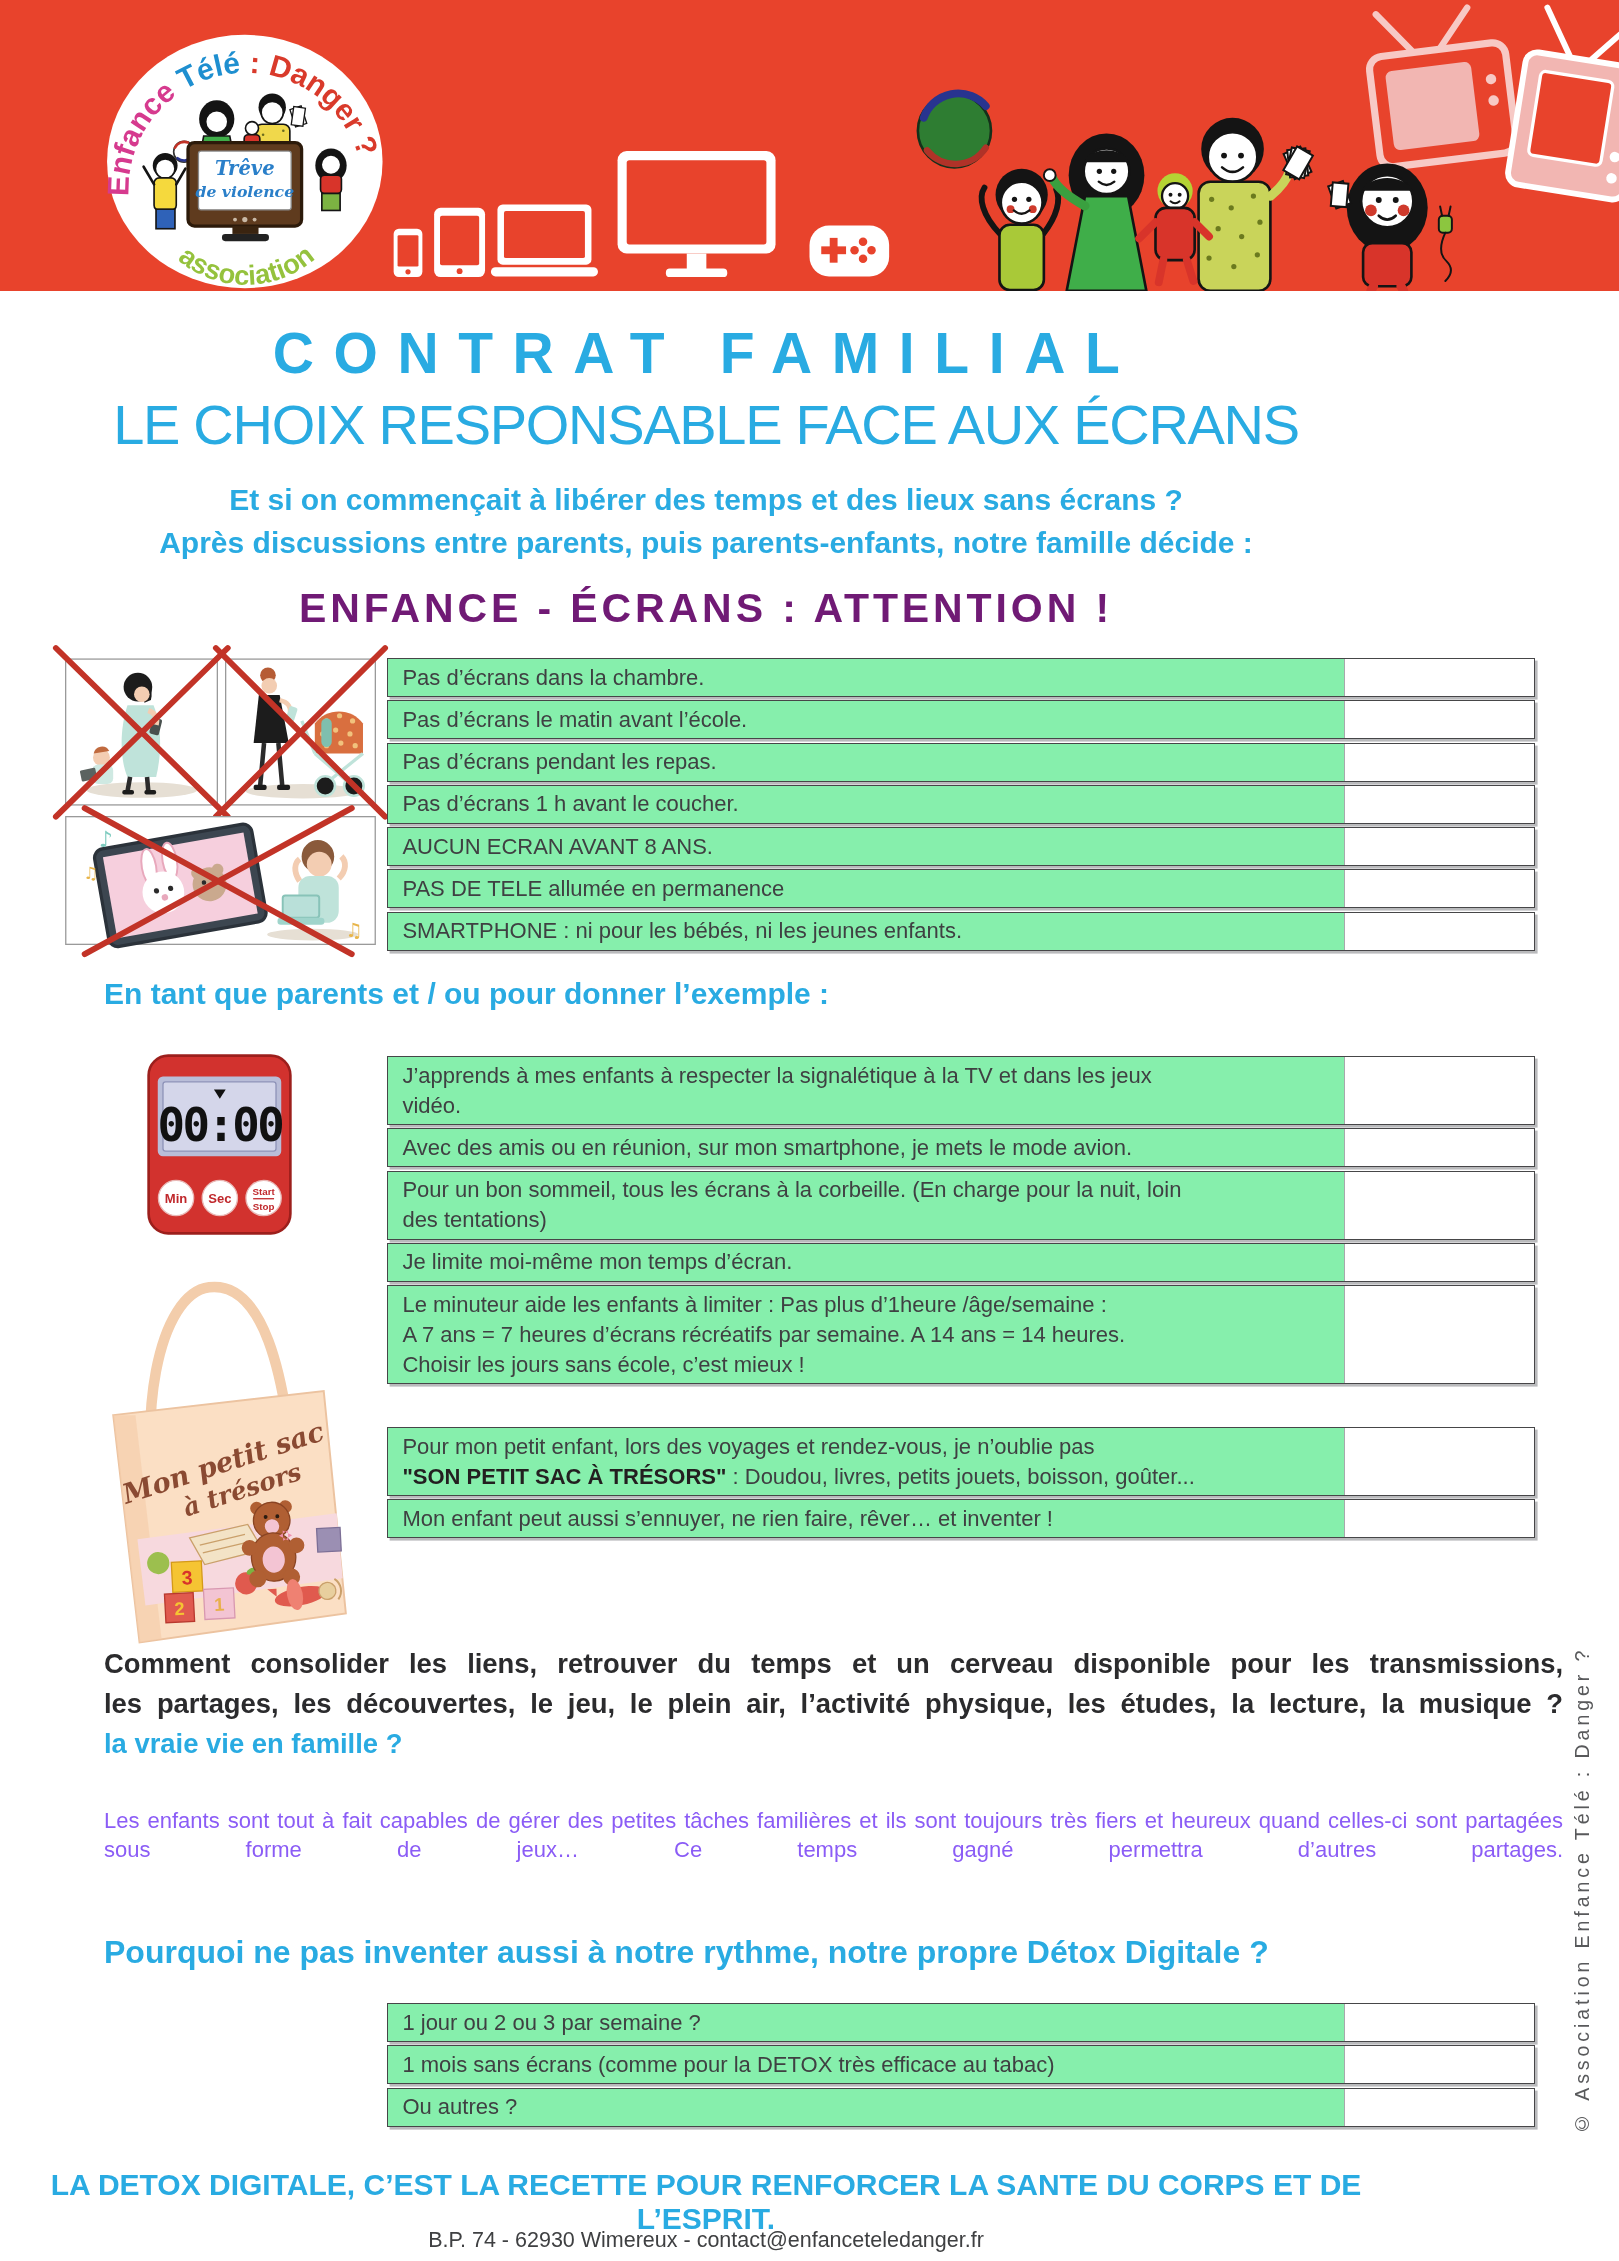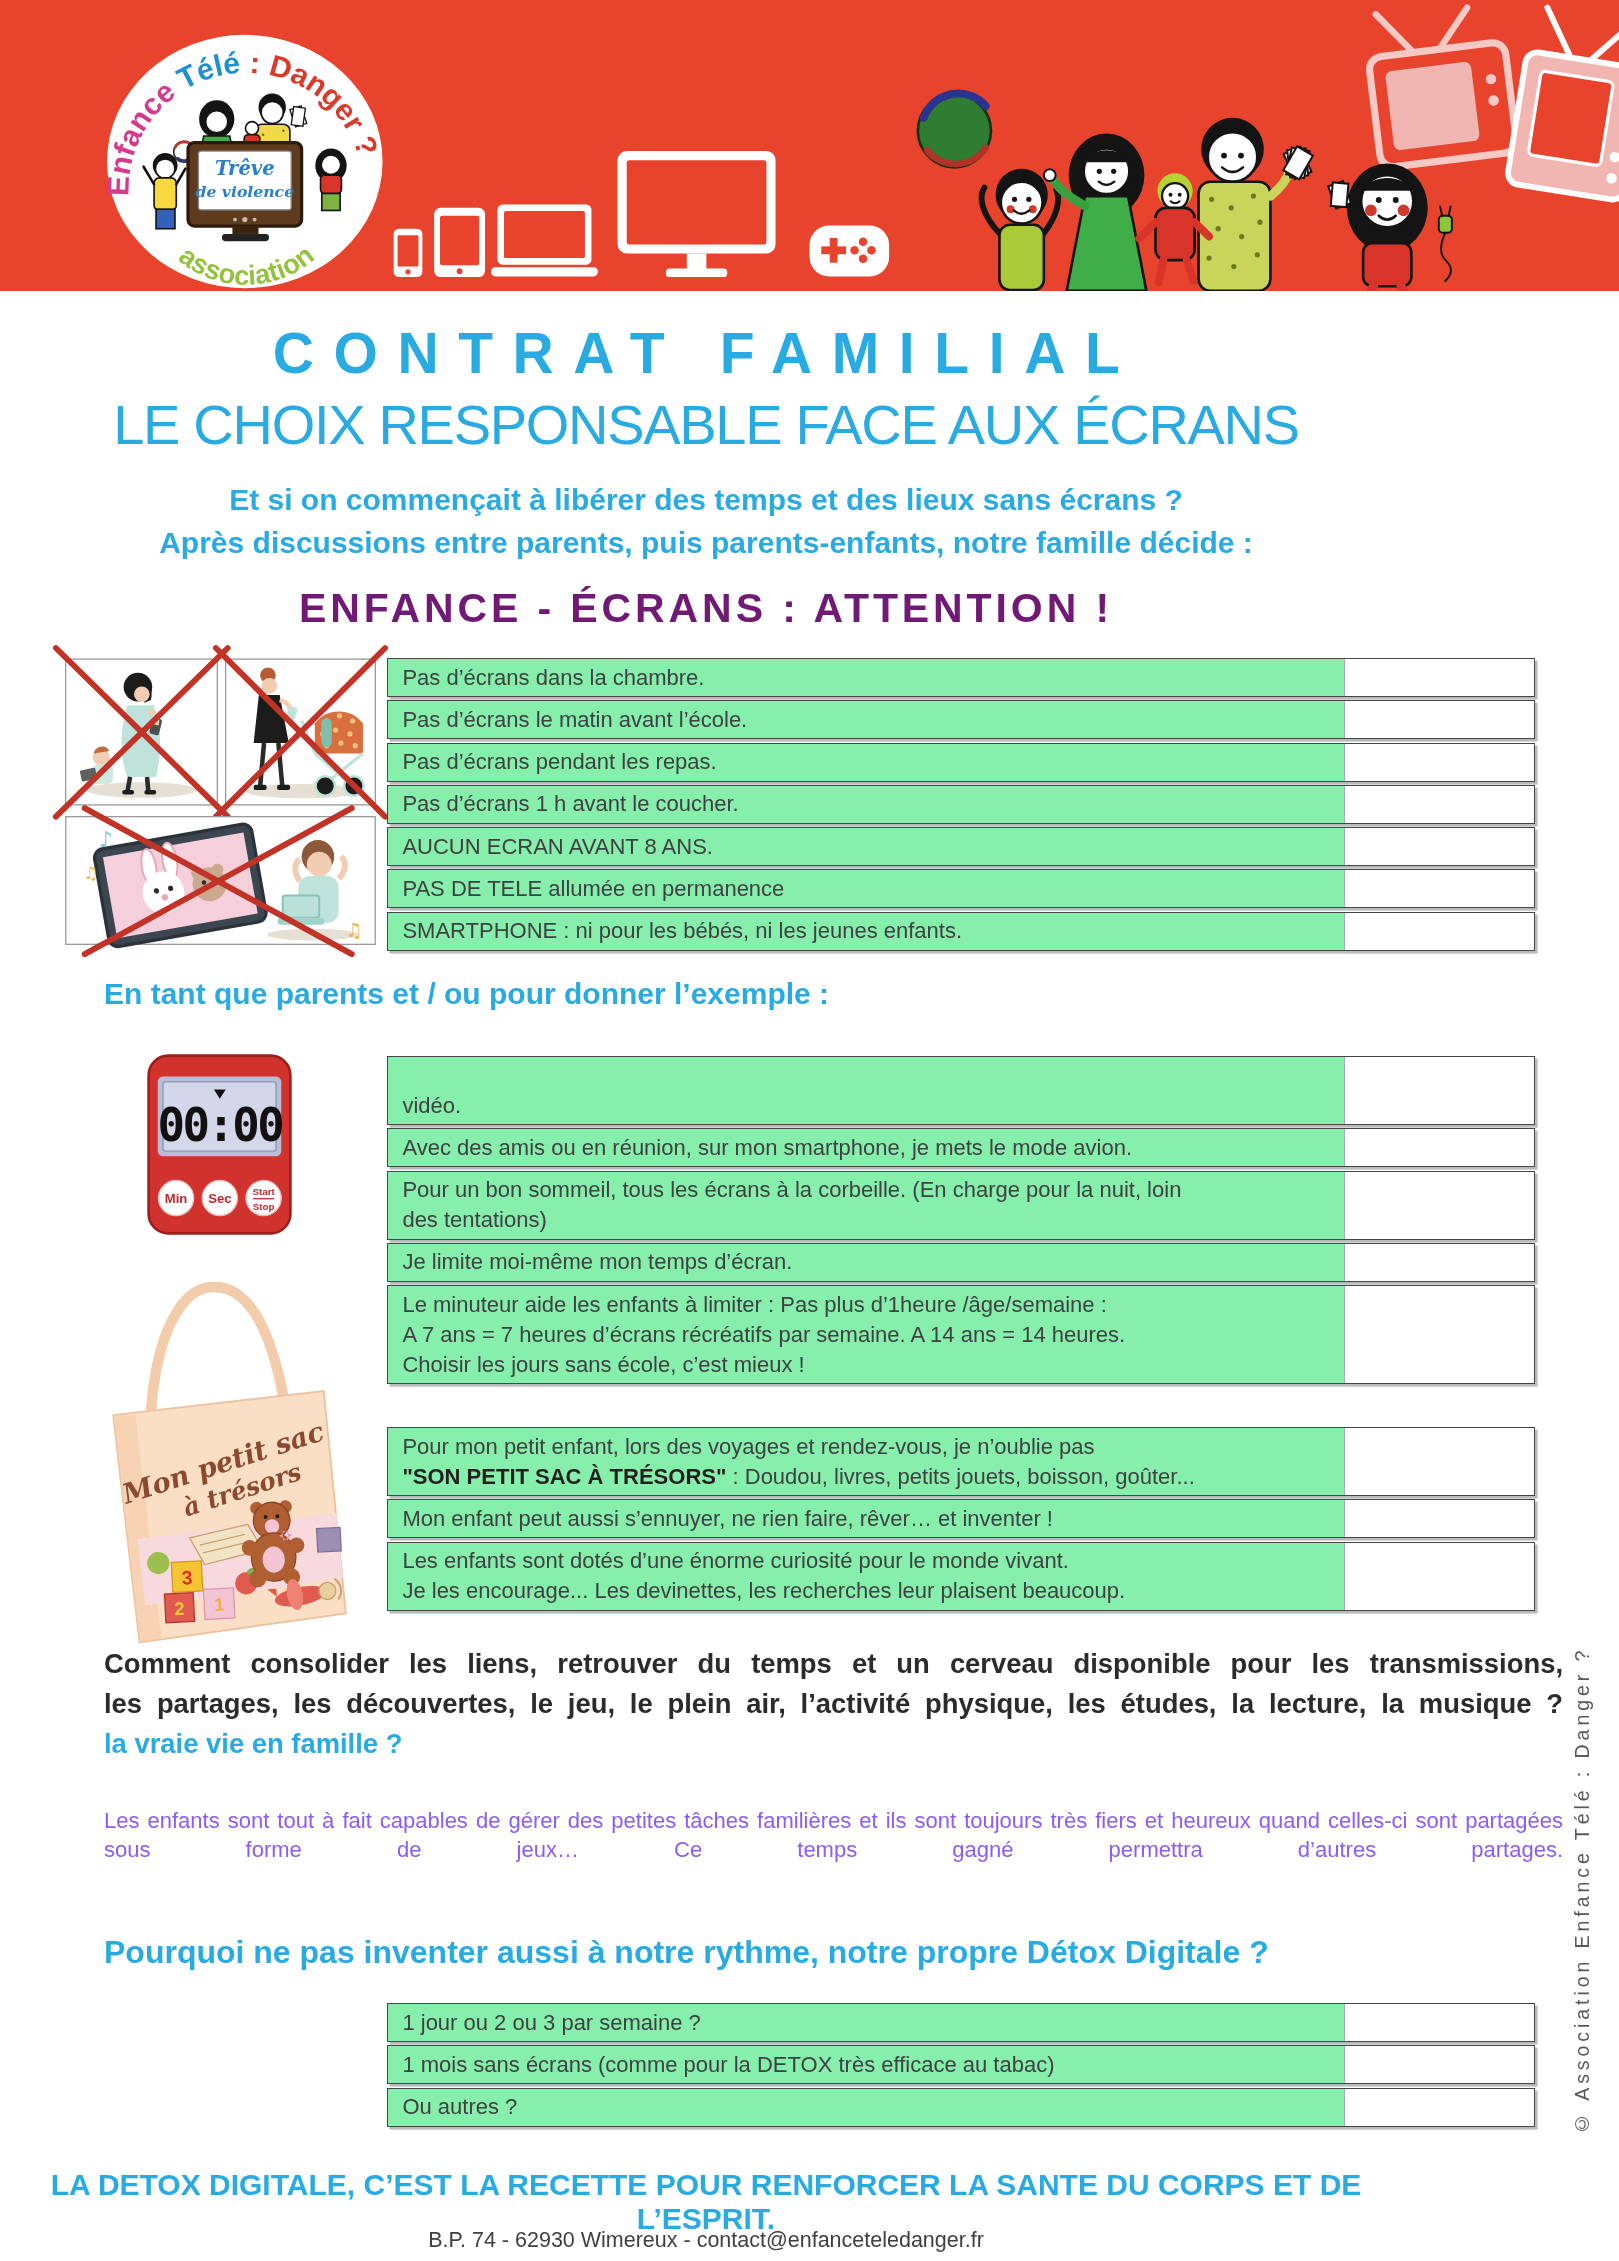--- a/index.html
+++ b/index.html
@@ -387,21 +387,21 @@
         <circle cx="180" cy="222" r="27" fill="#ffffff" stroke="#e9b8b6" stroke-width="2"></circle>
         <text x="180" y="218" text-anchor="middle" font-size="15" font-weight="bold" fill="#c0282c" font-family="Liberation Sans, sans-serif">Start</text>
         <line x1="164" y1="223" x2="196" y2="223" stroke="#c0282c" stroke-width="2"></line>
         <text x="180" y="240" text-anchor="middle" font-size="15" font-weight="bold" fill="#c0282c" font-family="Liberation Sans, sans-serif">Stop</text>
       </g>
     </svg>
   </div>
 
   <div class="table" id="table2">
       <div class="row h2r">
-        <div><br><span>vidéo.</span></div>
+        <div><span>J’apprends à mes enfants à respecter la signalétique à la TV et dans les jeux</span><br><span>vidéo.</span></div>
         <div class="cell-check"></div>
       </div>
       <div class="row h1r">
         <div><span>Avec des amis ou en réunion, sur mon smartphone, je mets le mode avion.</span></div>
         <div class="cell-check"></div>
       </div>
       <div class="row h2r">
         <div><span>Pour un bon sommeil, tous les écrans à la corbeille. (En charge pour la nuit, loin</span><br><span>des tentations)</span></div>
         <div class="cell-check"></div>
       </div>
@@ -465,24 +465,20 @@
 
   <div class="table" id="table3">
       <div class="row h2r">
         <div><span>Pour mon petit enfant, lors des voyages et rendez-vous, je n’oublie pas</span><br><span class="bseg">"SON PETIT SAC À TRÉSORS"</span><span> : Doudou, livres, petits jouets, boisson, goûter...</span></div>
         <div class="cell-check"></div>
       </div>
       <div class="row h1r">
         <div><span>Mon enfant peut aussi s’ennuyer, ne rien faire, rêver… et inventer !</span></div>
         <div class="cell-check"></div>
       </div>
-      <div class="row h2r">
-        <div><span>Les enfants sont dotés d’une énorme curiosité pour le monde vivant.</span><br><span>Je les encourage... Les devinettes, les recherches leur plaisent beaucoup.</span></div>
-        <div class="cell-check"></div>
-      </div>
     </div>
 
   <div class="parabold">
     <div class="just">Comment consolider les liens, retrouver du temps et un cerveau disponible pour les transmissions,</div>
     <div class="just">les partages, les découvertes, le jeu, le plein air, l’activité physique, les études, la lecture, la musique ?</div>
     <div class="blueline">la vraie vie en famille ?</div>
   </div>
 
   <div class="para">
     <span>Les enfants sont tout à fait capables de gérer des petites tâches familières et ils sont toujours très fiers et</span> <span>heureux quand celles-ci sont partagées sous forme de jeux… Ce temps gagné permettra d’autres partages.</span>

